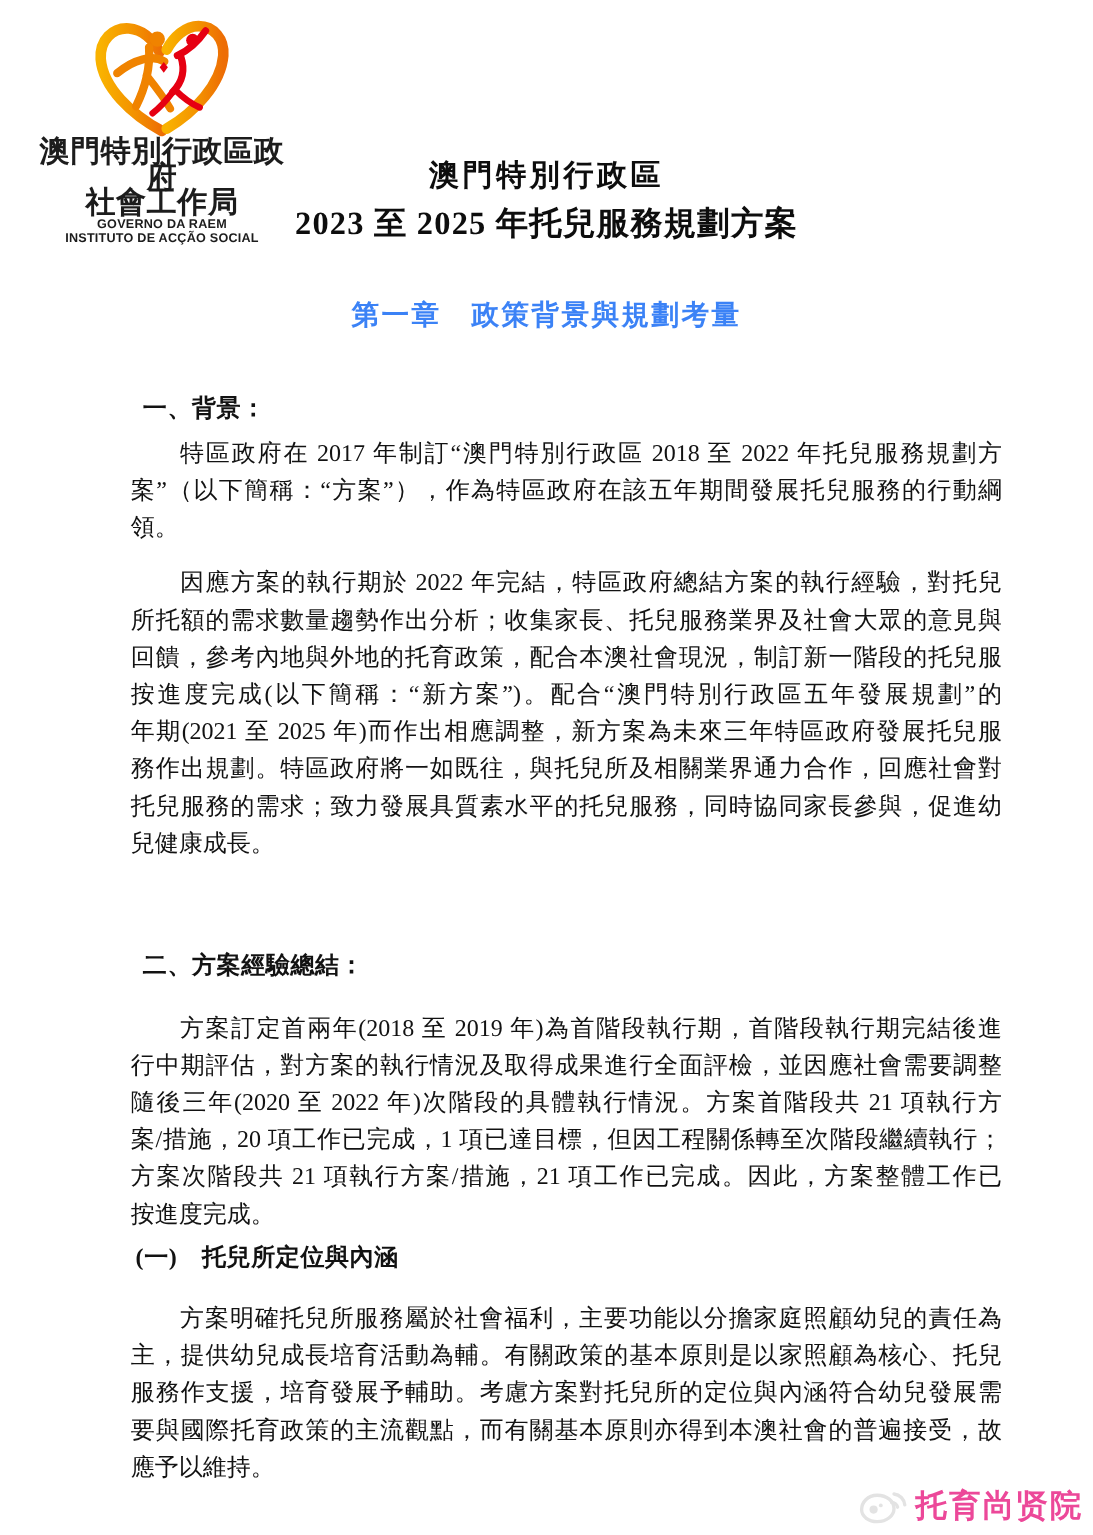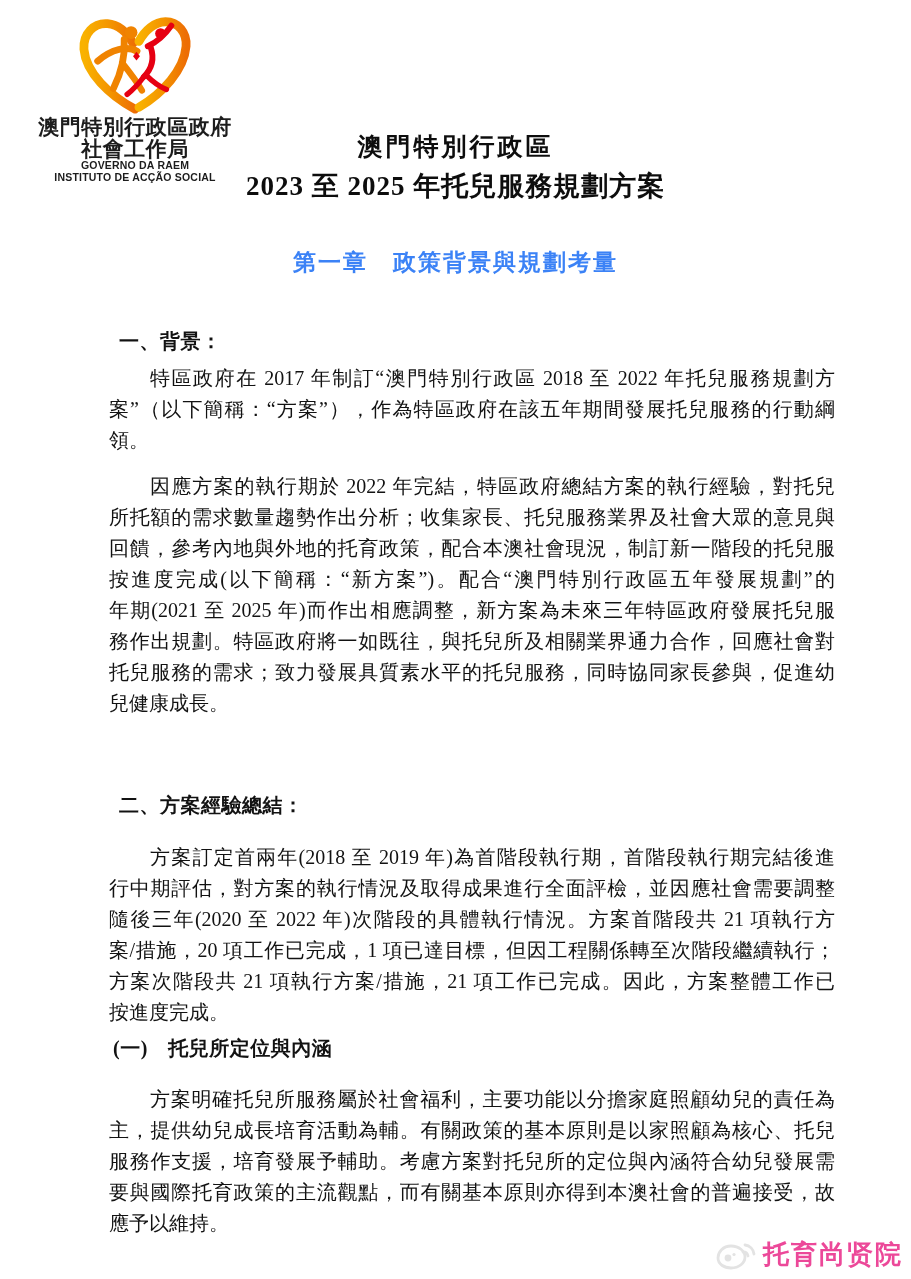--- a/index.html
+++ b/index.html
@@ -6,21 +6,21 @@
   .page {
     position:relative; width:911px; height:1279px; margin:0 auto;
     background:#ffffff; overflow:hidden; color:#121212;
     font-family:"Liberation Serif","DejaVu Serif",serif;
   }
   
   .logo-block { position:absolute; left:26px; top:8px; width:218px; text-align:center; }
   .logo-svg { display:block; margin:0 auto -2px auto; }
   .org-zh {
     font-family:"Liberation Sans","DejaVu Sans",sans-serif;
-    font-weight:bold; font-size:21px; line-height:21.5px; color:#1c1c1c; letter-spacing:0.5px;
+    font-weight:bold; font-size:25px; line-height:21.5px; color:#1c1c1c; letter-spacing:0.5px;
   }
   .org-pt {
     font-family:"Liberation Sans","DejaVu Sans",sans-serif;
     font-weight:bold; font-size:10.5px; line-height:12px; color:#1c1c1c; letter-spacing:0.2px;
   }
   
   .title-block { position:absolute; left:0; right:0; top:128px; text-align:center; font-weight:bold; color:#0d0d0d; }
   .title-line1 { font-size:25px; line-height:38px; letter-spacing:3px; }
   .title-line2 { font-size:27px; line-height:40px; letter-spacing:1px; }
   

